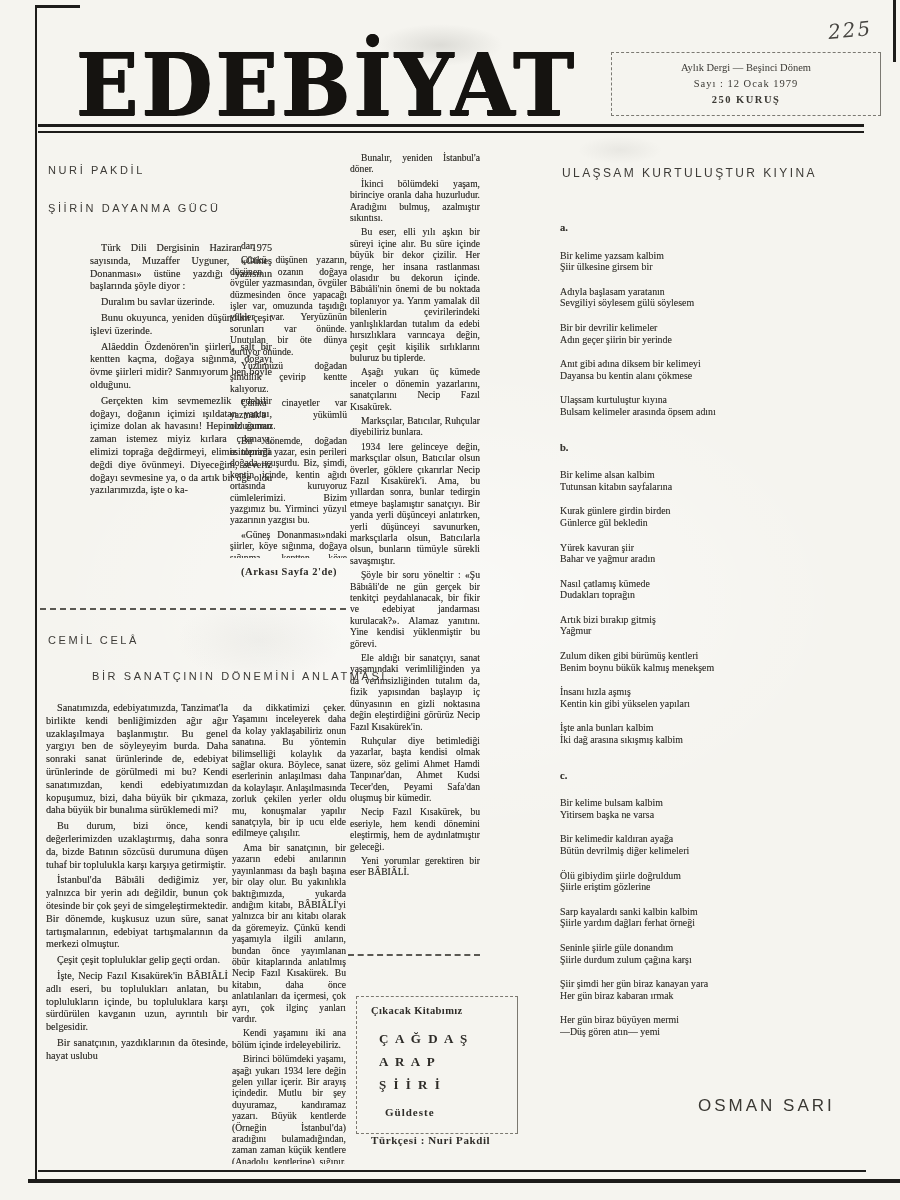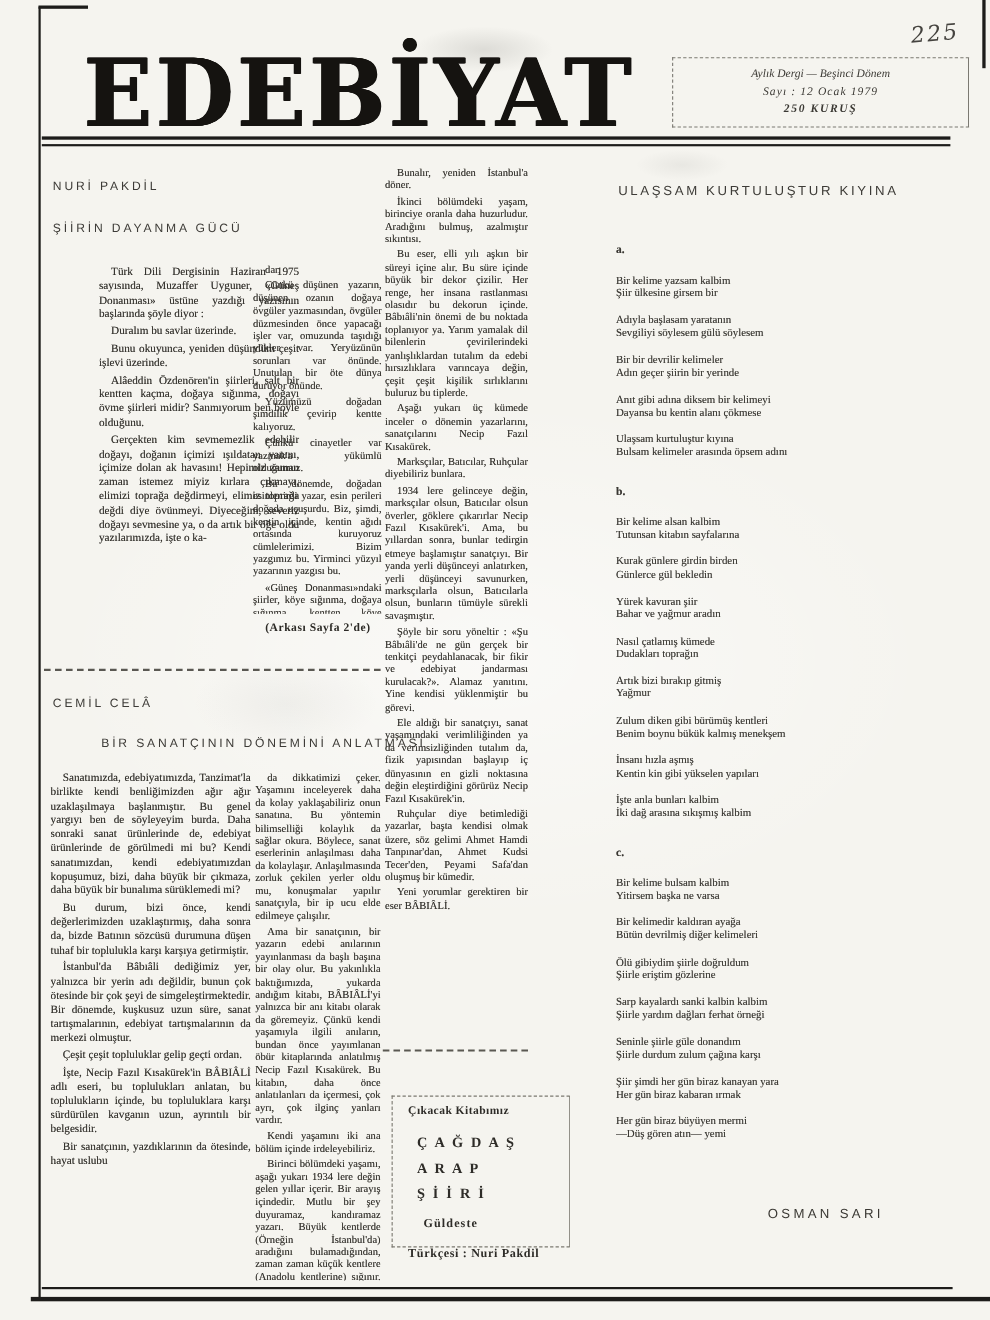--- a/index.html
+++ b/index.html
@@ -20,39 +20,39 @@
     letter-spacing:3px;color:#151310;transform:scaleY(1.04);
     text-shadow:0.6px 0 0 #151310, -0.6px 0 0 #151310, 0 0.5px 0 #151310;
   }
   .handwritten{
     font-family:"DejaVu Serif", serif;font-style:italic;font-size:20px;color:#45433f;
     transform:rotate(-5deg);letter-spacing:2px;
   }
   .infobox{
     border:1px solid #7b7972;border-style:dashed solid dashed dashed;
     text-align:center;font-size:10.5px;line-height:1.55;color:#3b3934;
-    display:flex;flex-direction:column;justify-content:center;font-style:italic;
+    display:flex;flex-direction:column;justify-content:center;
   }
   .infobox .ib2{letter-spacing:1px;}
   .infobox .ib3{font-weight:bold;letter-spacing:1.5px;}
   .kicker{
     font-family:"Liberation Sans", sans-serif;font-size:11px;letter-spacing:2.6px;
     color:#3d3b37;white-space:nowrap;
   }
   .bodytext{font-size:9.6px;line-height:11.4px;text-align:justify;overflow:hidden;
     text-shadow:0 0 .35px rgba(40,38,34,.55);}
   .bodytext p{margin:0 0 3px 0;text-indent:11px;}
   .bodytext.tall{font-size:10.2px;line-height:12.8px;}
   .contnote{font-weight:bold;font-size:10.5px;letter-spacing:.5px;text-align:center;color:#2c2a26;}
   .poem{font-size:9.9px;line-height:11.6px;color:#3a3833;text-shadow:0 0 .35px rgba(40,38,34,.5);}
   .poem .sec-label{font-weight:bold;font-size:10.5px;margin:0 0 16px 0;}
   .poem .stanza{white-space:pre-line;margin:0 0 13px 0;}
   .poem .section{margin-bottom:24px;}
   .poem-title{font-family:"Liberation Sans", sans-serif;font-size:12px;letter-spacing:2.4px;color:#3d3b37;}
-  .poem-author{font-family:"Liberation Sans", sans-serif;font-size:12px;letter-spacing:3px;color:#3a3833;}
+  .poem-author{font-family:"Liberation Sans", sans-serif;font-size:17px;letter-spacing:3px;color:#3a3833;}
   .bookbox{
     border:1px solid #7b7870;border-style:dashed solid dashed dashed;
     padding:8px 6px 10px 14px;color:#2e2c28;
   }
   .bookbox .bb-head{font-weight:bold;font-size:10.5px;margin-bottom:12px;letter-spacing:.4px;}
   .bookbox .bb-title{font-weight:bold;font-size:13px;line-height:1.75;letter-spacing:2px;margin-left:8px;}
   .bookbox .bb-sub{font-weight:bold;font-size:11px;margin:10px 0 0 14px;letter-spacing:1px;}
   .bookbox .bb-tr{font-weight:bold;font-size:11px;margin-top:16px;letter-spacing:.6px;}
   .dashedrule{position:absolute;border-top:2px dashed #5a5852;height:0;}
 </style>
@@ -104,20 +104,21 @@
   <div class="abs bodytext" style="left:350px;top:152px;width:130px;height:796px;">
       <p>Bunalır, yeniden İstanbul'a döner.</p>
       <p>İkinci bölümdeki yaşam, birinciye oranla daha huzurludur. Aradığını bulmuş, azalmıştır sıkıntısı.</p>
       <p>Bu eser, elli yılı aşkın bir süreyi içine alır. Bu süre içinde büyük bir dekor çizilir. Her renge, her insana rastlanması olasıdır bu dekorun içinde. Bâbıâli'nin önemi de bu noktada toplanıyor ya. Yarım yamalak dil bilenlerin çevirilerindeki yanlışlıklardan tutalım da edebi hırsızlıklara varıncaya değin, çeşit çeşit kişilik sırlıklarını buluruz bu tiplerde.</p>
       <p>Aşağı yukarı üç kümede inceler o dönemin yazarlarını, sanatçılarını Necip Fazıl Kısakürek.</p>
       <p>Marksçılar, Batıcılar, Ruhçular diyebiliriz bunlara.</p>
       <p>1934 lere gelinceye değin, marksçılar olsun, Batıcılar olsun överler, göklere çıkarırlar Necip Fazıl Kısakürek'i. Ama, bu yıllardan sonra, bunlar tedirgin etmeye başlamıştır sanatçıyı. Bir yanda yerli düşünceyi anlatırken, yerli düşünceyi savunurken, marksçılarla olsun, Batıcılarla olsun, bunların tümüyle sürekli savaşmıştır.</p>
       <p>Şöyle bir soru yöneltir : «Şu Bâbıâli'de ne gün gerçek bir tenkitçi peydahlanacak, bir fikir ve edebiyat jandarması kurulacak?». Alamaz yanıtını. Yine kendisi yüklenmiştir bu görevi.</p>
       <p>Ele aldığı bir sanatçıyı, sanat yaşamındaki verimliliğinden ya da verimsizliğinden tutalım da, fizik yapısından başlayıp iç dünyasının en gizli noktasına değin eleştirdiğini görürüz Necip Fazıl Kısakürek'in.</p>
       <p>Ruhçular diye betimlediği yazarlar, başta kendisi olmak üzere, söz gelimi Ahmet Hamdi Tanpınar'dan, Ahmet Kudsi Tecer'den, Peyami Safa'dan oluşmuş bir kümedir.</p>
+      <p>Necip Fazıl Kısakürek, bu eseriyle, hem kendi dönemini eleştirmiş, hem de aydınlatmıştır geleceği.</p>
       <p>Yeni yorumlar gerektiren bir eser BÂBIÂLİ.</p>
     </div>
 
   <div class="dashedrule" style="left:40px;top:608px;width:306px;"></div>
   <div class="dashedrule" style="left:348px;top:954px;width:132px;"></div>
 
   <div class="abs kicker" style="left:48px;top:634px;">CEMİL CELÂ</div>
   <div class="abs kicker" style="left:48px;top:670px;margin-left:44px;">BİR SANATÇININ DÖNEMİNİ ANLATMASI</div>
 
   <div class="abs bodytext tall" style="left:46px;top:702px;width:182px;height:462px;">

